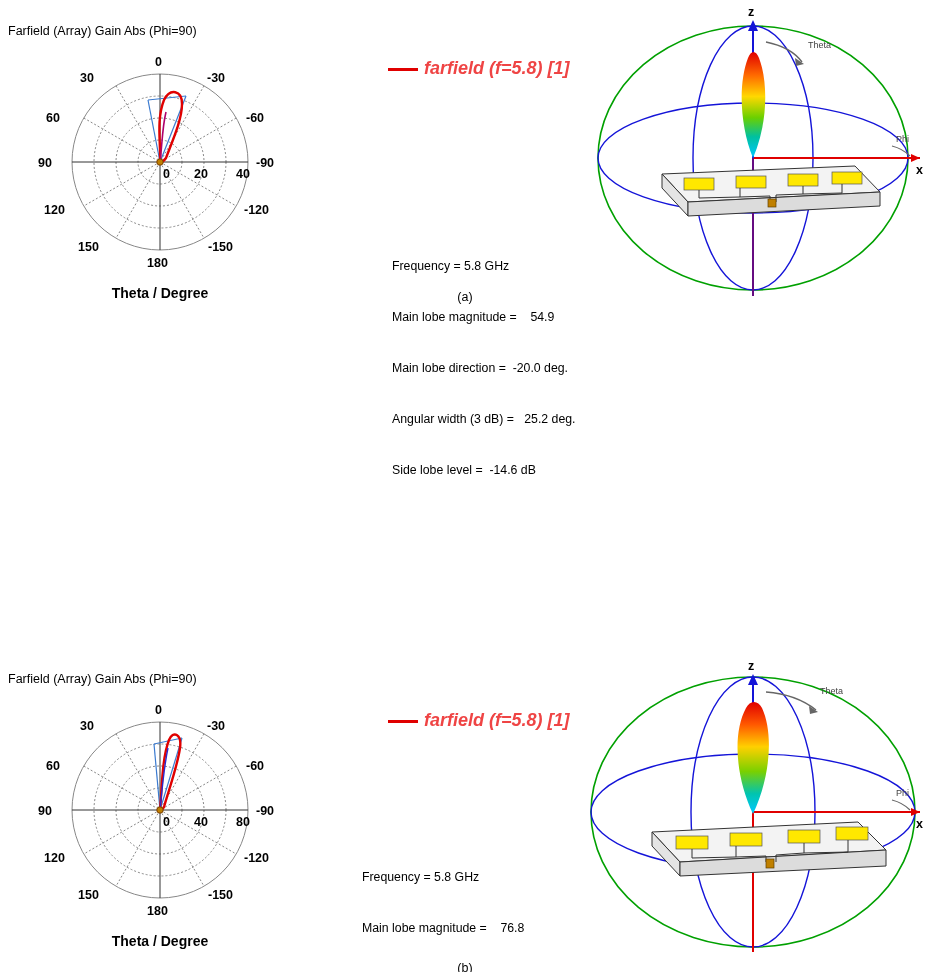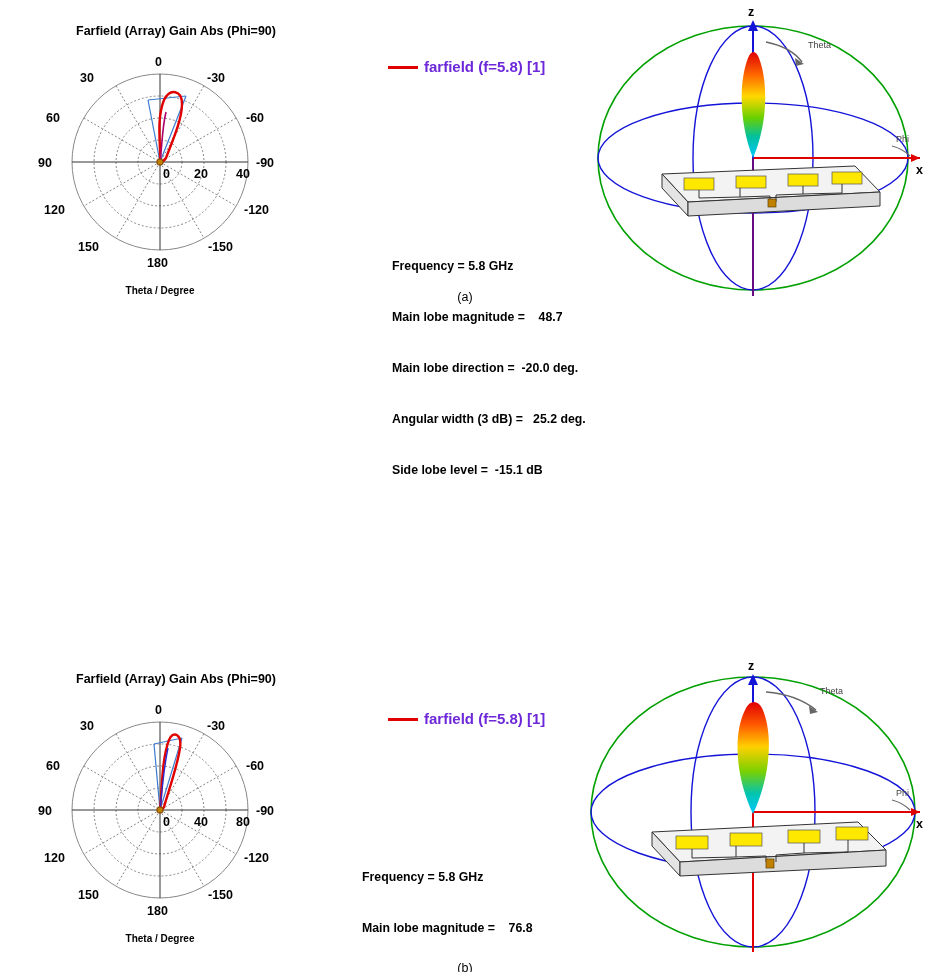--- a/index.html
+++ b/index.html
@@ -1,25 +1,25 @@
 <!DOCTYPE html>
 <html><head>
 <meta charset="utf-8">
 <style>
   html,body{margin:0;padding:0;background:#ffffff;}
   body{width:930px;height:972px;font-family:"Liberation Sans",sans-serif;color:#000;}
   .page{position:relative;width:930px;height:972px;}
   .panel{position:relative;width:930px;height:324px;}
   .polar-wrap{position:absolute;left:0;top:0;width:320px;height:324px;}
-  .polar-title{position:absolute;left:16px;top:24px;width:320px;text-align:center;font-size:12.5px;font-weight:bold;}
+  .polar-title{position:absolute;left:8px;top:24px;width:320px;font-size:12.5px;font-weight:normal;}
   .polar-svg{position:absolute;left:18px;top:44px;}
-  .axis-label{position:absolute;width:320px;text-align:center;font-size:10px;font-weight:bold;}
-  .legend{position:absolute;font-size:15px;font-weight:bold;color:#6d28d9;white-space:nowrap;}
+  .axis-label{position:absolute;width:320px;text-align:center;font-size:14px;font-weight:bold;}
+  .legend{position:absolute;font-size:18px;font-weight:bold;color:#ef4444;white-space:nowrap;font-style:italic;}
   .legend .lline{display:inline-block;width:30px;height:0;border-top:3px solid #e00000;vertical-align:3px;margin-right:6px;}
-  .info{position:absolute;font-size:12.3px;font-weight:bold;line-height:17px;white-space:pre;}
+  .info{position:absolute;font-size:12.3px;font-weight:normal;line-height:17px;white-space:pre;}
   .sub{position:absolute;width:930px;text-align:center;font-size:12.5px;}
   .ff-svg{position:absolute;}
   .tick{font-size:12.5px;font-weight:bold;font-family:"Liberation Sans",sans-serif;}
   .axname{font-size:9px;font-family:"Liberation Sans",sans-serif;fill:#444;}
 </style>
 </head>
 <body>
 
 <div class="page">
 
@@ -72,24 +72,24 @@
       </svg>
       <div class="axis-label" style="top:285px">Theta / Degree</div>
     </div>
 
     <div class="legend" style="left:388px;top:58px">
       <span class="lline"></span><span>farfield (f=5.8) [1]</span>
     </div>
 
     <div class="info" style="left:392px;top:224px">
       <div>Frequency = 5.8 GHz</div>
-      <div>Main lobe magnitude =    48.7</div>
+      <div>Main lobe magnitude =    54.9</div>
       <div>Main lobe direction =  -20.0 deg.</div>
       <div>Angular width (3 dB) =   25.2 deg.</div>
-      <div>Side lobe level =  -15.1 dB</div>
+      <div>Side lobe level =  -14.6 dB</div>
     </div>
 
     <svg class="ff-svg" style="left:580px;top:6px" width="346" height="300" viewBox="0 0 346 300">
       <ellipse cx="173" cy="152" rx="155" ry="132" fill="none" stroke="#00a000" stroke-width="1.6"></ellipse>
       <ellipse cx="173" cy="152" rx="155" ry="55" fill="none" stroke="#1414d8" stroke-width="1.4"></ellipse>
       <ellipse cx="173" cy="152" rx="60" ry="132" fill="none" stroke="#1414d8" stroke-width="1.4"></ellipse>
       <line x1="173" y1="290" x2="173" y2="26" stroke="#e00000" stroke-width="2"></line>
       <line x1="173" y1="152" x2="340" y2="152" stroke="#e00000" stroke-width="2"></line>
       <polygon points="340,152 331,148 331,156" fill="#e00000"></polygon>
       <text class="tick" x="336" y="168">x</text>

